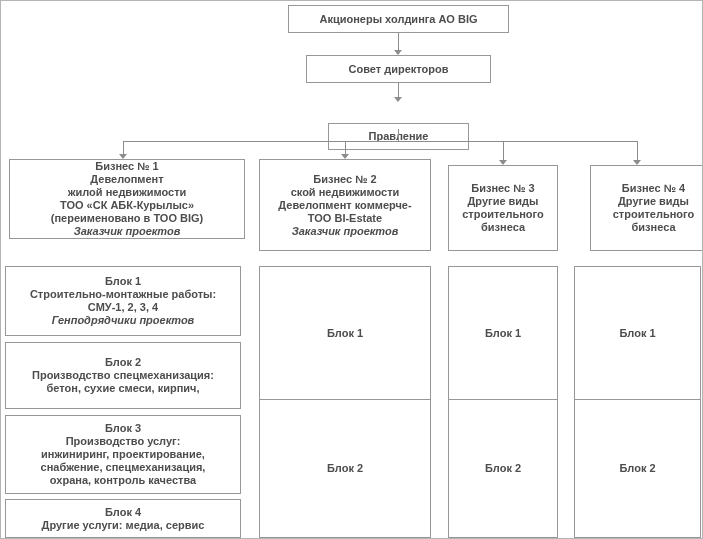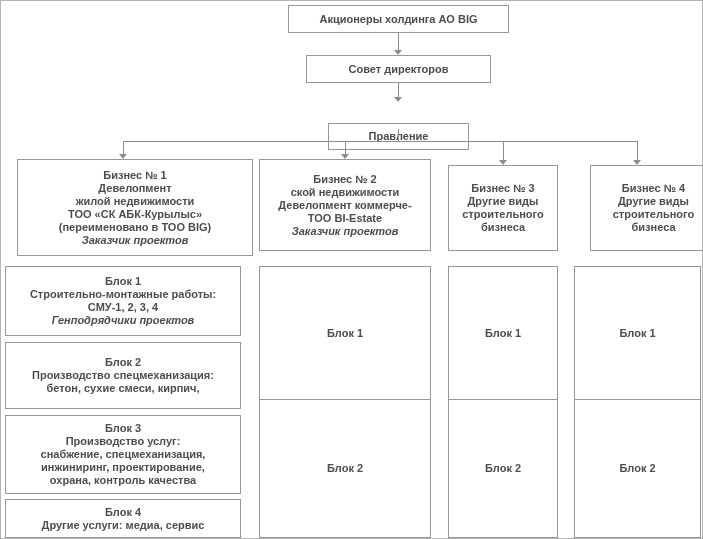--- a/index.html
+++ b/index.html
@@ -70,21 +70,21 @@
 
   <div class="vline" style="left:344px; top:140px; height:13px;"></div>
   <div class="arrow-down" style="left:340px; top:153px;"></div>
 
   <div class="vline" style="left:502px; top:140px; height:19px;"></div>
   <div class="arrow-down" style="left:498px; top:159px;"></div>
 
   <div class="vline" style="left:636px; top:140px; height:19px;"></div>
   <div class="arrow-down" style="left:632px; top:159px;"></div>
 
-  <div class="box" style="left:16px; top:158px; width:236px; height:97px;">
+  <div class="box" style="left:8px; top:158px; width:236px; height:80px;">
     <div>Бизнес № 1</div>
     <div>Девелопмент</div>
     <div>жилой недвижимости</div>
     <div>ТОО «СК АБК-Курылыс»</div>
     <div>(переименовано в ТОО BIG)</div>
     <div class="italic">Заказчик проектов</div>
   </div>
 
   <div class="box" style="left:4px; top:265px; width:236px; height:70px;">
     <div>Блок 1</div>
@@ -95,22 +95,22 @@
 
   <div class="box" style="left:4px; top:341px; width:236px; height:67px;">
     <div>Блок 2</div>
     <div>Производство спецмеханизация:</div>
     <div>бетон, сухие смеси, кирпич,</div>
   </div>
 
   <div class="box" style="left:4px; top:414px; width:236px; height:79px;">
     <div>Блок 3</div>
     <div>Производство услуг:</div>
+    <div>инжиниринг, проектирование,</div>
     <div>снабжение, спецмеханизация,</div>
-    <div>инжиниринг, проектирование,</div>
     <div>охрана, контроль качества</div>
   </div>
 
   <div class="box" style="left:4px; top:498px; width:236px; height:39px;">
     <div>Блок 4</div>
     <div>Другие услуги: медиа, сервис</div>
   </div>
 
   <div class="box" style="left:258px; top:158px; width:172px; height:92px;">
     <div>Бизнес № 2</div>

